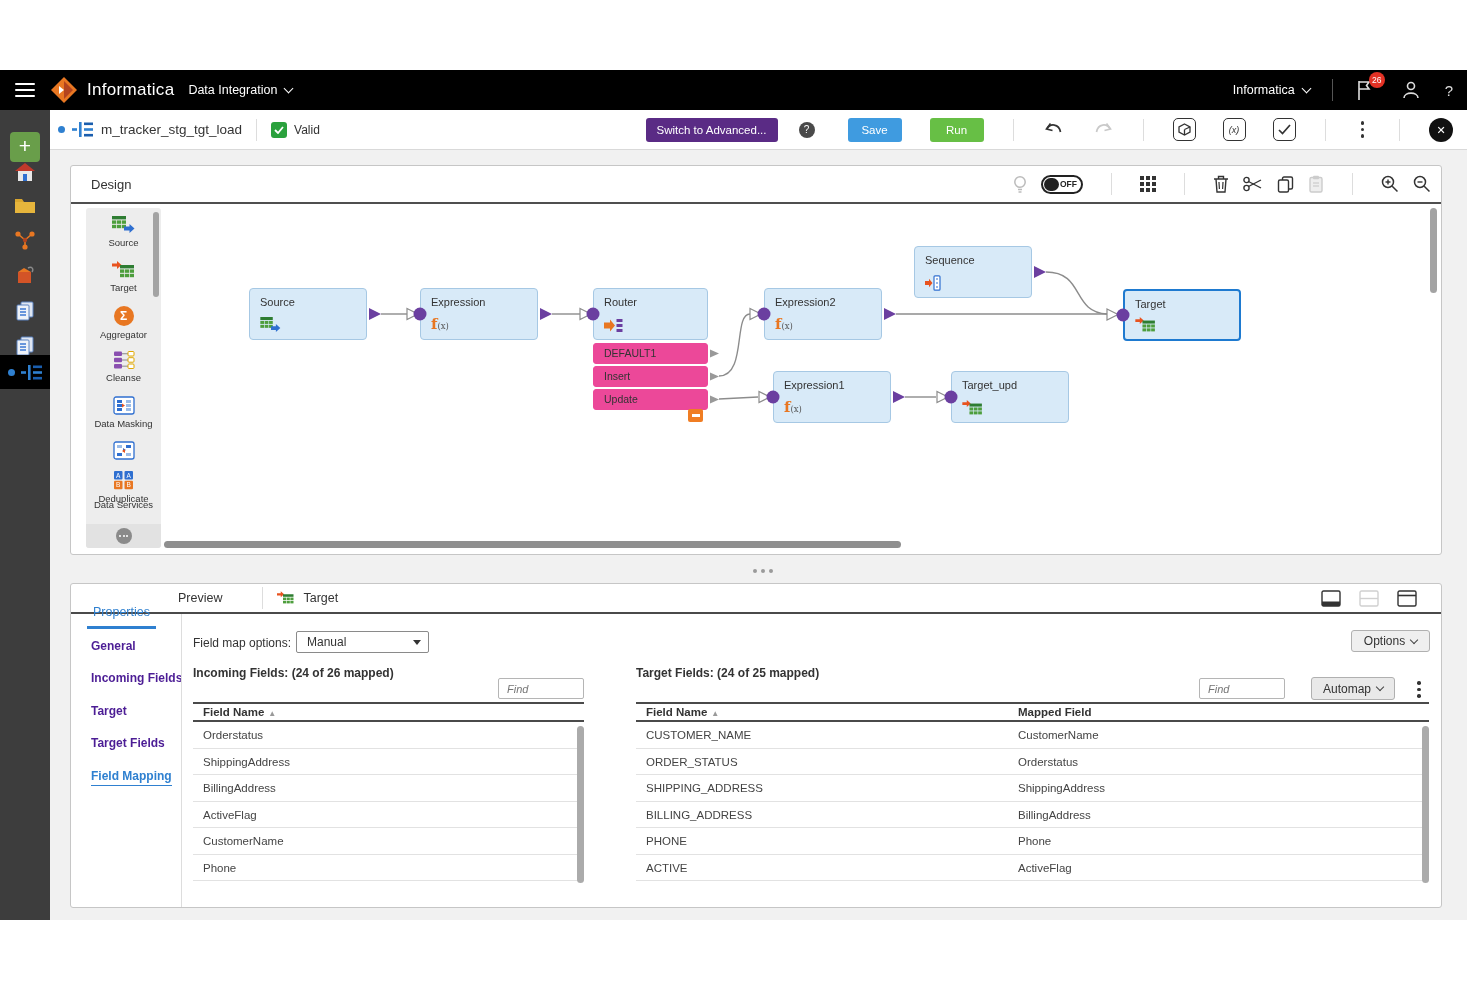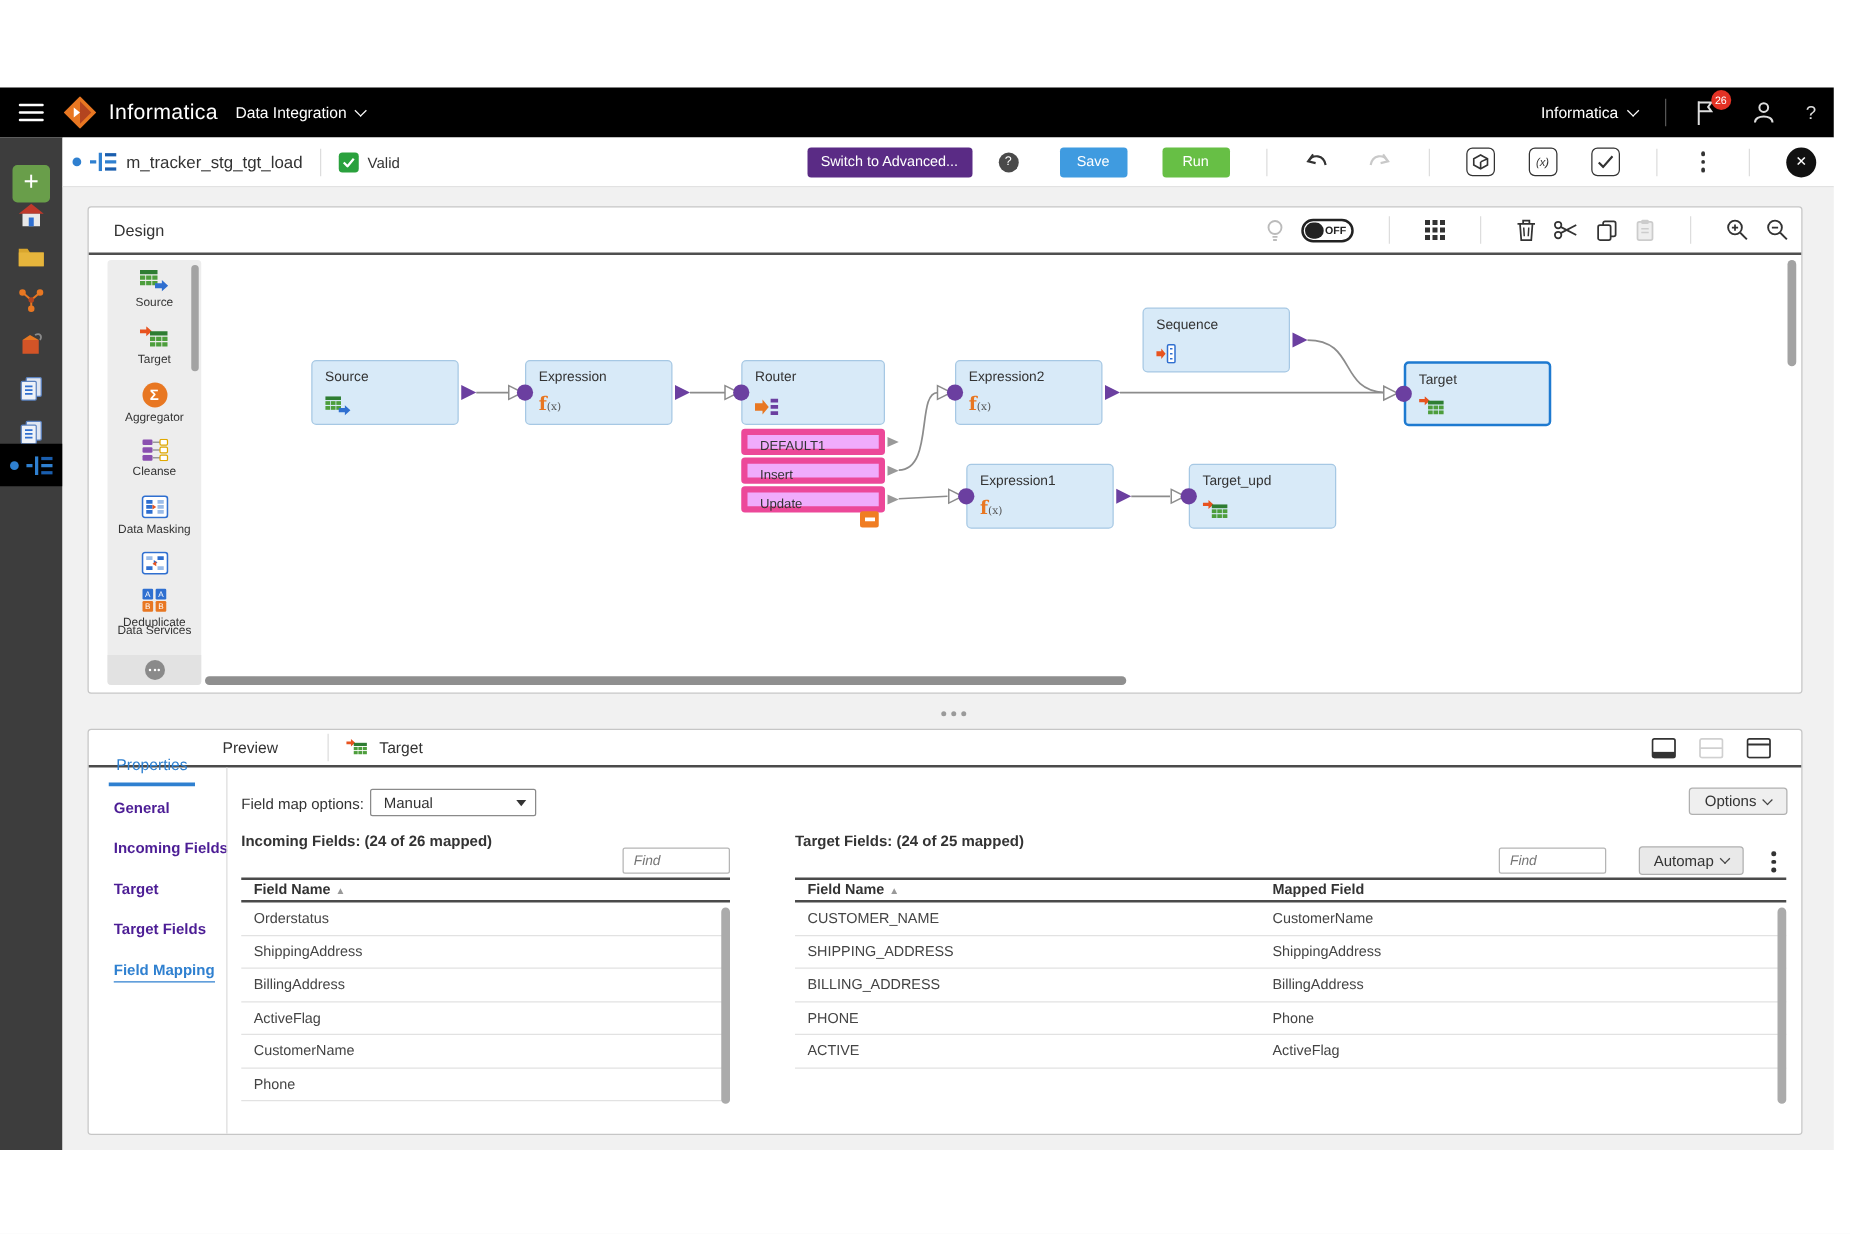--- a/index.html
+++ b/index.html
@@ -60,21 +60,21 @@
   .pfoot{position:absolute;left:0;bottom:0;width:75px;height:24px;background:#e2e2e2;border-radius:0 0 3px 3px;display:flex;align-items:center;justify-content:center;}
   .dotcirc{width:16px;height:16px;border-radius:50%;background:#8a8a8a;display:flex;align-items:center;justify-content:center;gap:1.5px;cursor:pointer;}
   .dotcirc i{width:2px;height:2px;border-radius:50%;background:#fff;}
   
   .node{position:absolute;width:118px;height:52px;background:#d8eaf8;border:1px solid #a6c8e4;border-radius:4px;cursor:pointer;z-index:1;}
   .node.sel{border:2px solid #1e7ad0;}
   .nlabel{font-size:11px;color:#333;padding:7px 0 0 10px;white-space:nowrap;}
   .nicon{position:absolute;left:10px;bottom:6px;}
   .fx{font-family:"DejaVu Serif",serif;font-size:15px;color:#e87722;font-weight:bold;line-height:14px;}
   .fx small{font-size:8.5px;color:#555;font-weight:normal;}
-  .rgroup{position:absolute;width:115px;height:21px;background:#f0abfc;border:5px solid #ec4899;border-radius:3px;font-size:10.5px;color:#333;line-height:19px;padding-left:10px;cursor:pointer;z-index:1;}
+  .rgroup{position:absolute;width:115px;height:21px;background:#ec4899;border:1px solid #ec4899;border-radius:3px;font-size:10.5px;color:#333;line-height:19px;padding-left:10px;cursor:pointer;z-index:1;}
   .minus-badge{position:absolute;width:15px;height:13px;background:#f07d23;border-radius:2px;z-index:2;display:flex;align-items:center;justify-content:center;}
   .minus-badge i{width:8px;height:2.5px;background:#fff;display:block;}
   .sbar{position:absolute;border-radius:4px;cursor:pointer;}
   
   .split-dots{position:absolute;left:753px;top:569px;display:flex;gap:4px;}
   .split-dots i{width:4px;height:4px;border-radius:50%;background:#9a9a9a;}
   
   .props-panel{left:70px;top:583px;width:1372px;height:325px;}
   .ptabs{height:30px;border-bottom:2px solid #4a4a4a;display:flex;align-items:center;padding:0 10px 0 20px;}
   .ptab{font-size:12.5px;color:#333;padding:0 2px;margin-right:24px;height:30px;line-height:30px;position:relative;cursor:pointer;}
@@ -607,19 +607,20 @@
       <span class="chev2"></span>
     </span>
   <span class="kebab abs" style="left:1340px;top:95px;">
       <i></i>
       <i></i>
       <i></i>
     </span>
   <div class="ftable" style="left:565px;top:118px;width:793px;">
     <div class="thead"><span class="c1"><span>Field Name</span><span class="sortarr">▲</span></span><span>Mapped Field</span></div>
     <div class="trow"><span class="c1">CUSTOMER_NAME</span><span>CustomerName</span></div>
+    <div class="trow"><span class="c1">ORDER_STATUS</span><span>Orderstatus</span></div>
     <div class="trow"><span class="c1">SHIPPING_ADDRESS</span><span>ShippingAddress</span></div>
     <div class="trow"><span class="c1">BILLING_ADDRESS</span><span>BillingAddress</span></div>
     <div class="trow"><span class="c1">PHONE</span><span>Phone</span></div>
     <div class="trow"><span class="c1">ACTIVE</span><span>ActiveFlag</span></div>
   </div>
   <div class="sbar" style="left:1351px;top:142px;width:7px;height:157px;background:#ababab;"></div>
 </div>
 
 </body></html>

